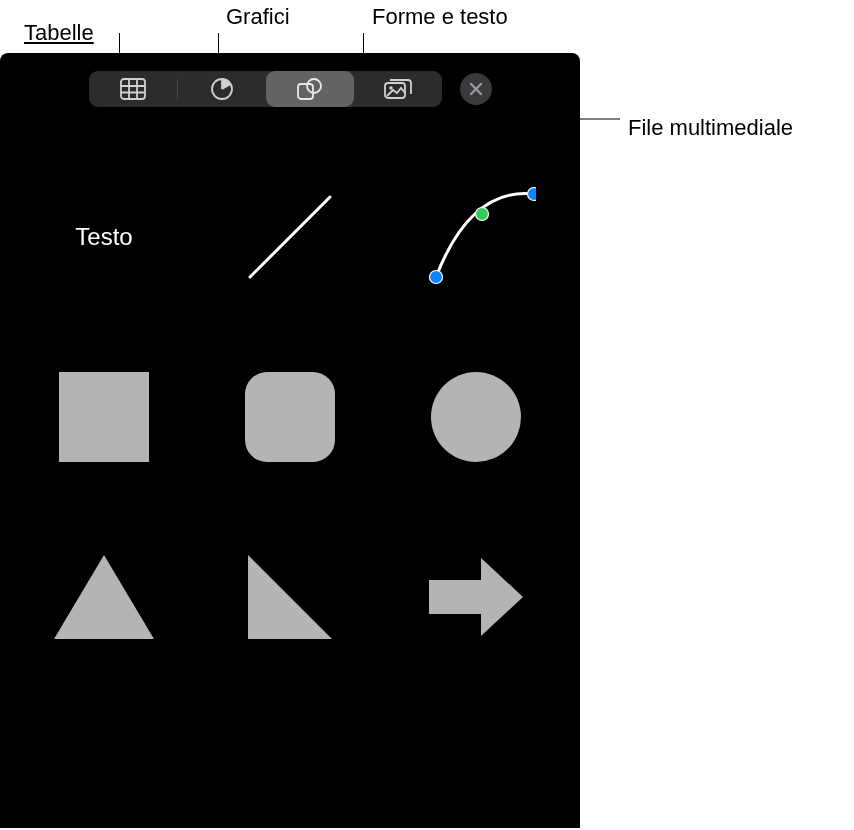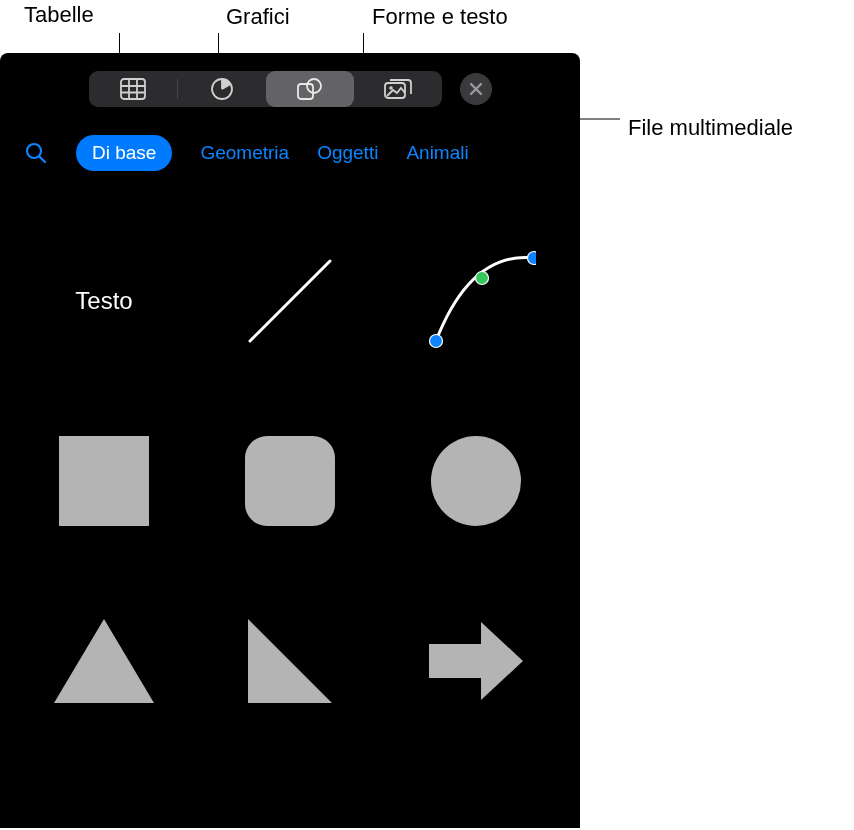--- a/index.html
+++ b/index.html
@@ -124,21 +124,21 @@
     .shape-text {
       color: #fff;
       font-size: 24px;
       font-weight: 400;
     }
     svg { display: block; }
   </style>
 </head>
 <body>
 
-<div class="callout-label" style="left:24px; top:2px;">Tabelle</div>
+<div class="callout-label" style="left:24px; top:20px;text-decoration:underline;">Tabelle</div>
 <div class="callout-line" style="left:119px; top:33px; height:40px;"></div>
 
 <div class="callout-label" style="left:226px; top:4px;text-align:right;">Grafici</div>
 <div class="callout-line" style="left:218px; top:33px; height:40px;"></div>
 
 <div class="callout-label" style="left:372px; top:4px;text-align:right;">Forme e testo</div>
 <div class="callout-line" style="left:363px; top:33px; height:40px;"></div>
 
 <div class="callout-label" style="left:628px; top:107px;margin-top:8px;">File multimediale</div>
 <div style="position:absolute; left:454px; top:109px; width:166px; height:12px;">
@@ -190,32 +190,20 @@
     </div>
 
     <div class="close-btn">
       <svg width="14" height="14">
         <line x1="2" y1="2" x2="12" y2="12" stroke="#98989d" stroke-width="2.4" stroke-linecap="round"></line>
         <line x1="12" y1="2" x2="2" y2="12" stroke="#98989d" stroke-width="2.4" stroke-linecap="round"></line>
       </svg>
     </div>
   </div>
 
-  <div class="category-row">
-    <div class="search-icon">
-      <svg width="22" height="22">
-        <circle cx="9" cy="9" r="7" fill="none" stroke="#0a84ff" stroke-width="2.2"></circle>
-        <line x1="14.5" y1="14.5" x2="20" y2="20" stroke="#0a84ff" stroke-width="2.2" stroke-linecap="round"></line>
-      </svg>
-    </div>
-    <div class="cat-pill">Di base</div>
-    <div class="cat-link">Geometria</div>
-    <div class="cat-link">Oggetti</div>
-    <div class="cat-link">Animali</div>
-  </div>
 
   <div class="shapes-grid">
 
     <div class="shape-cell">
       <span class="shape-text">Testo</span>
     </div>
 
     <div class="shape-cell">
       <svg width="110" height="110">
         <line x1="15" y1="95" x2="95" y2="15" stroke="#fff" stroke-width="3" stroke-linecap="round"></line>

